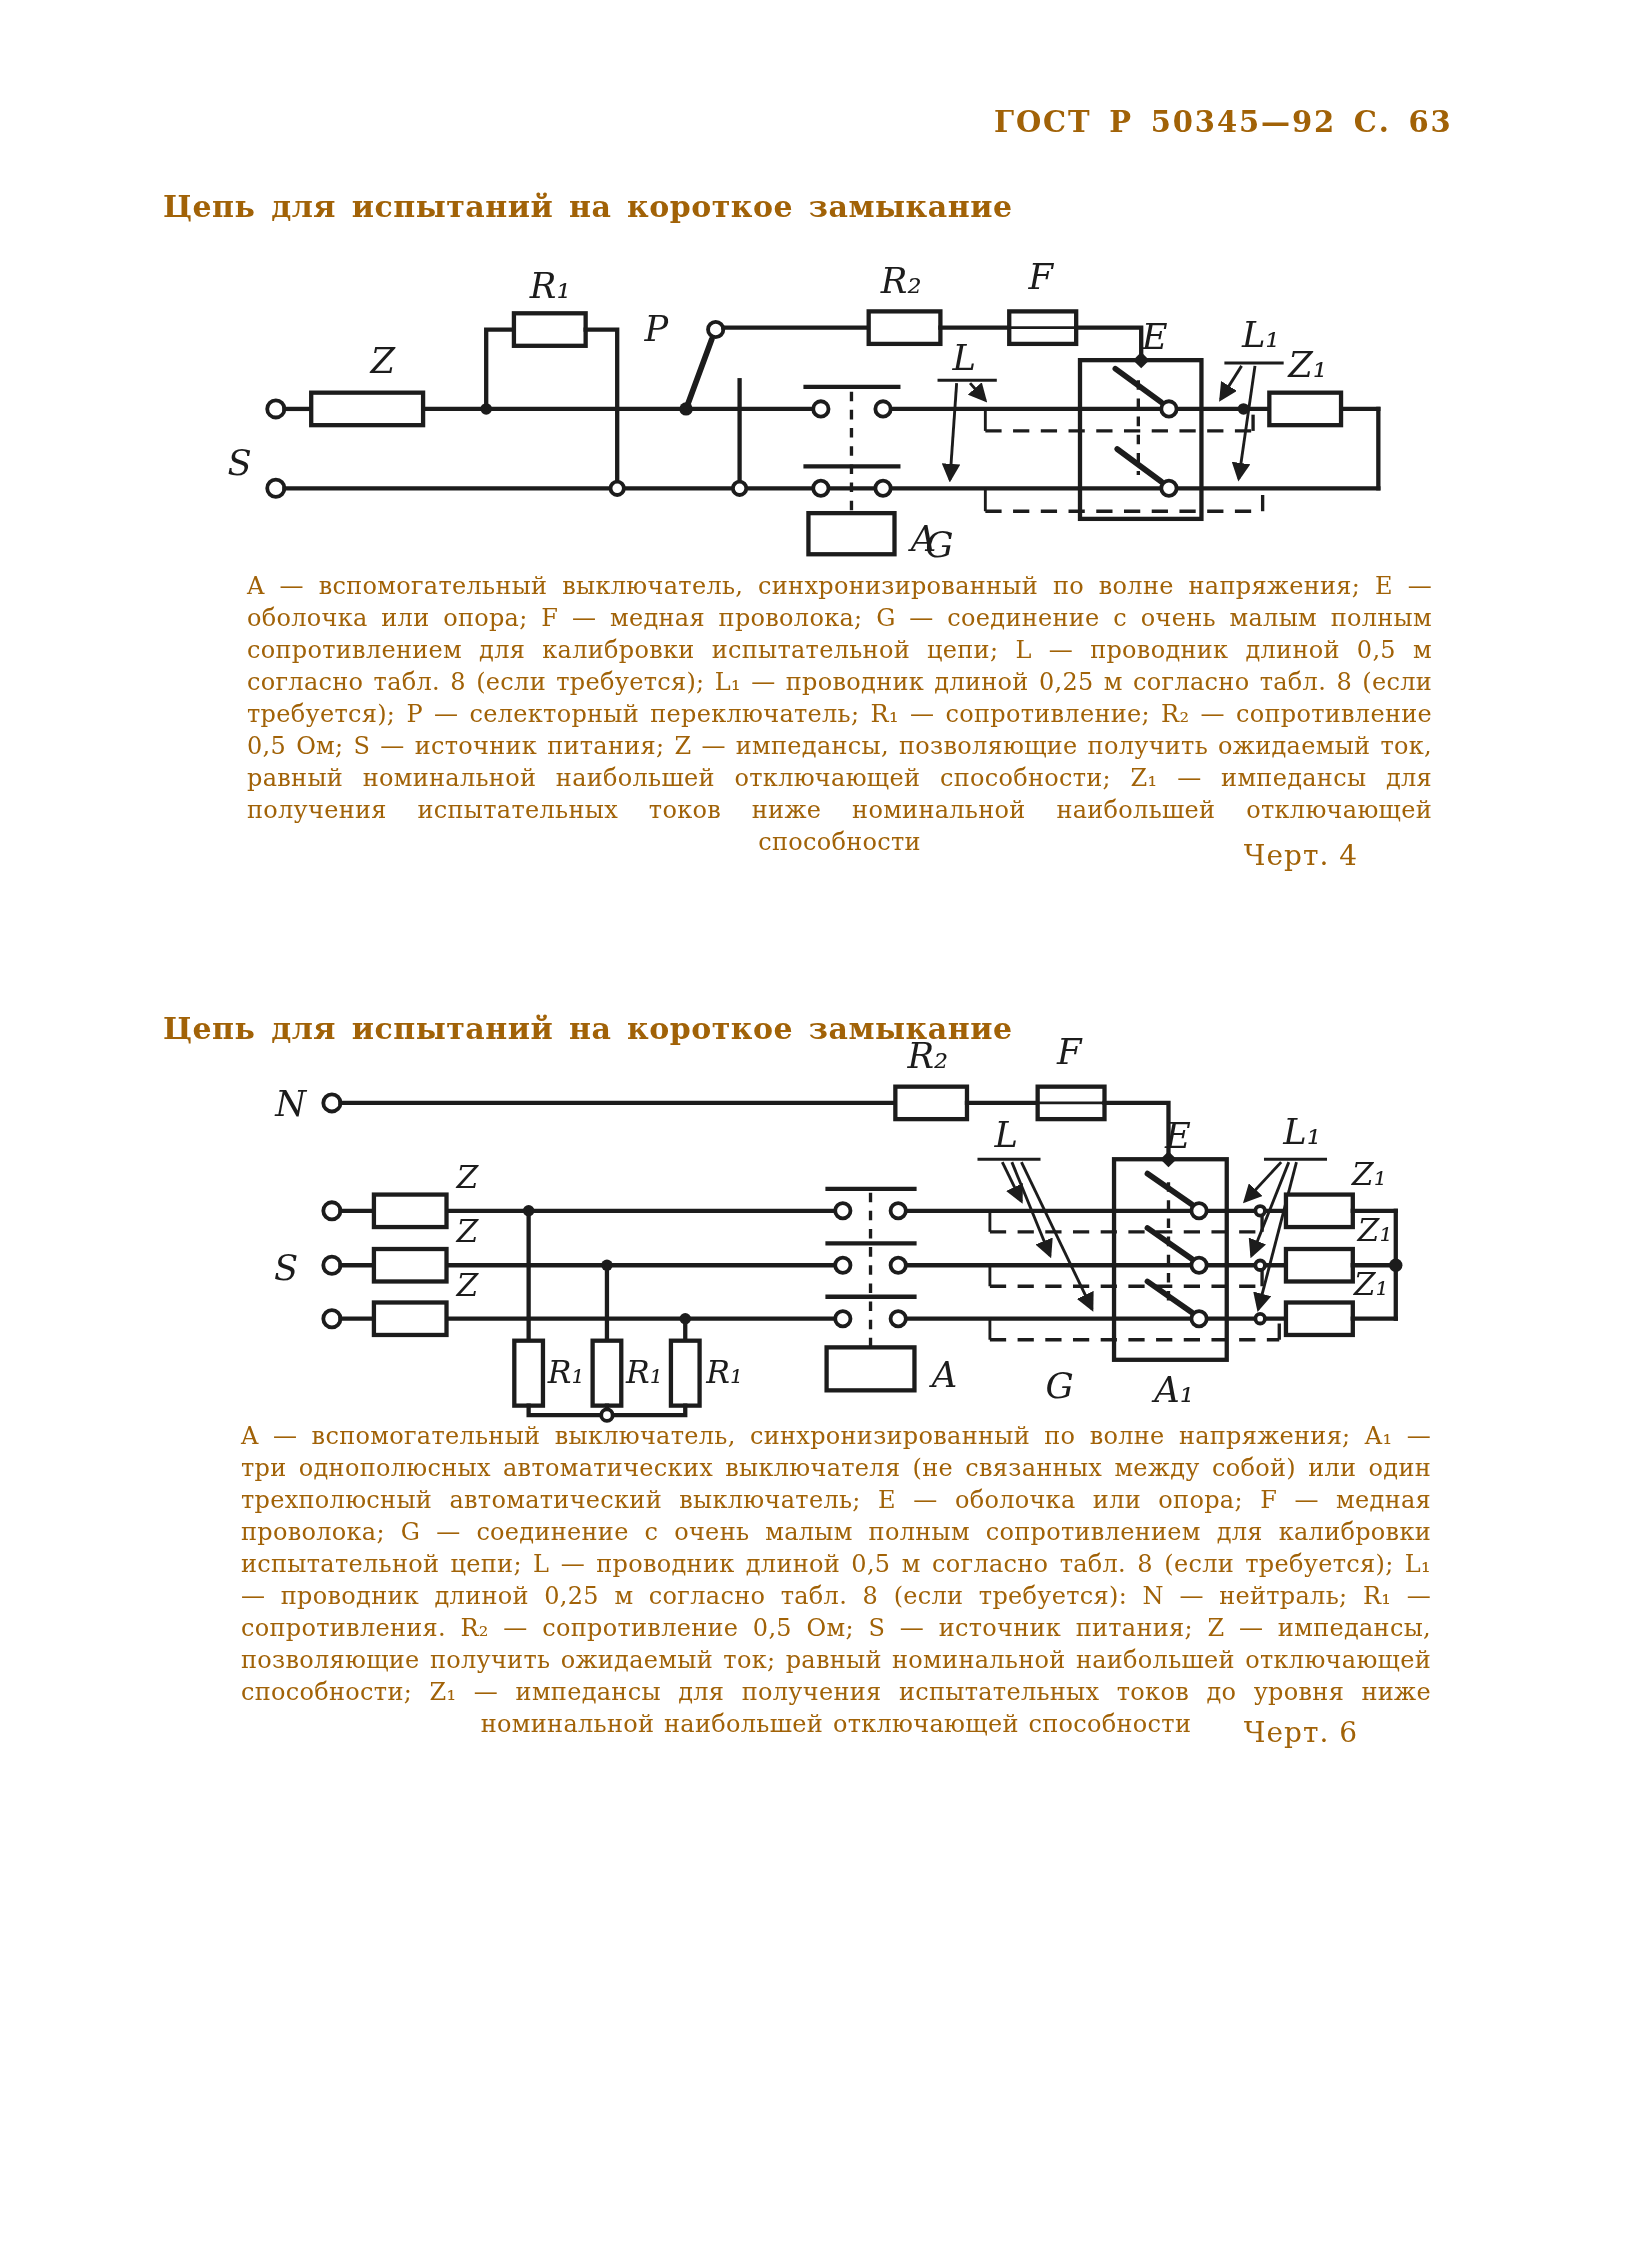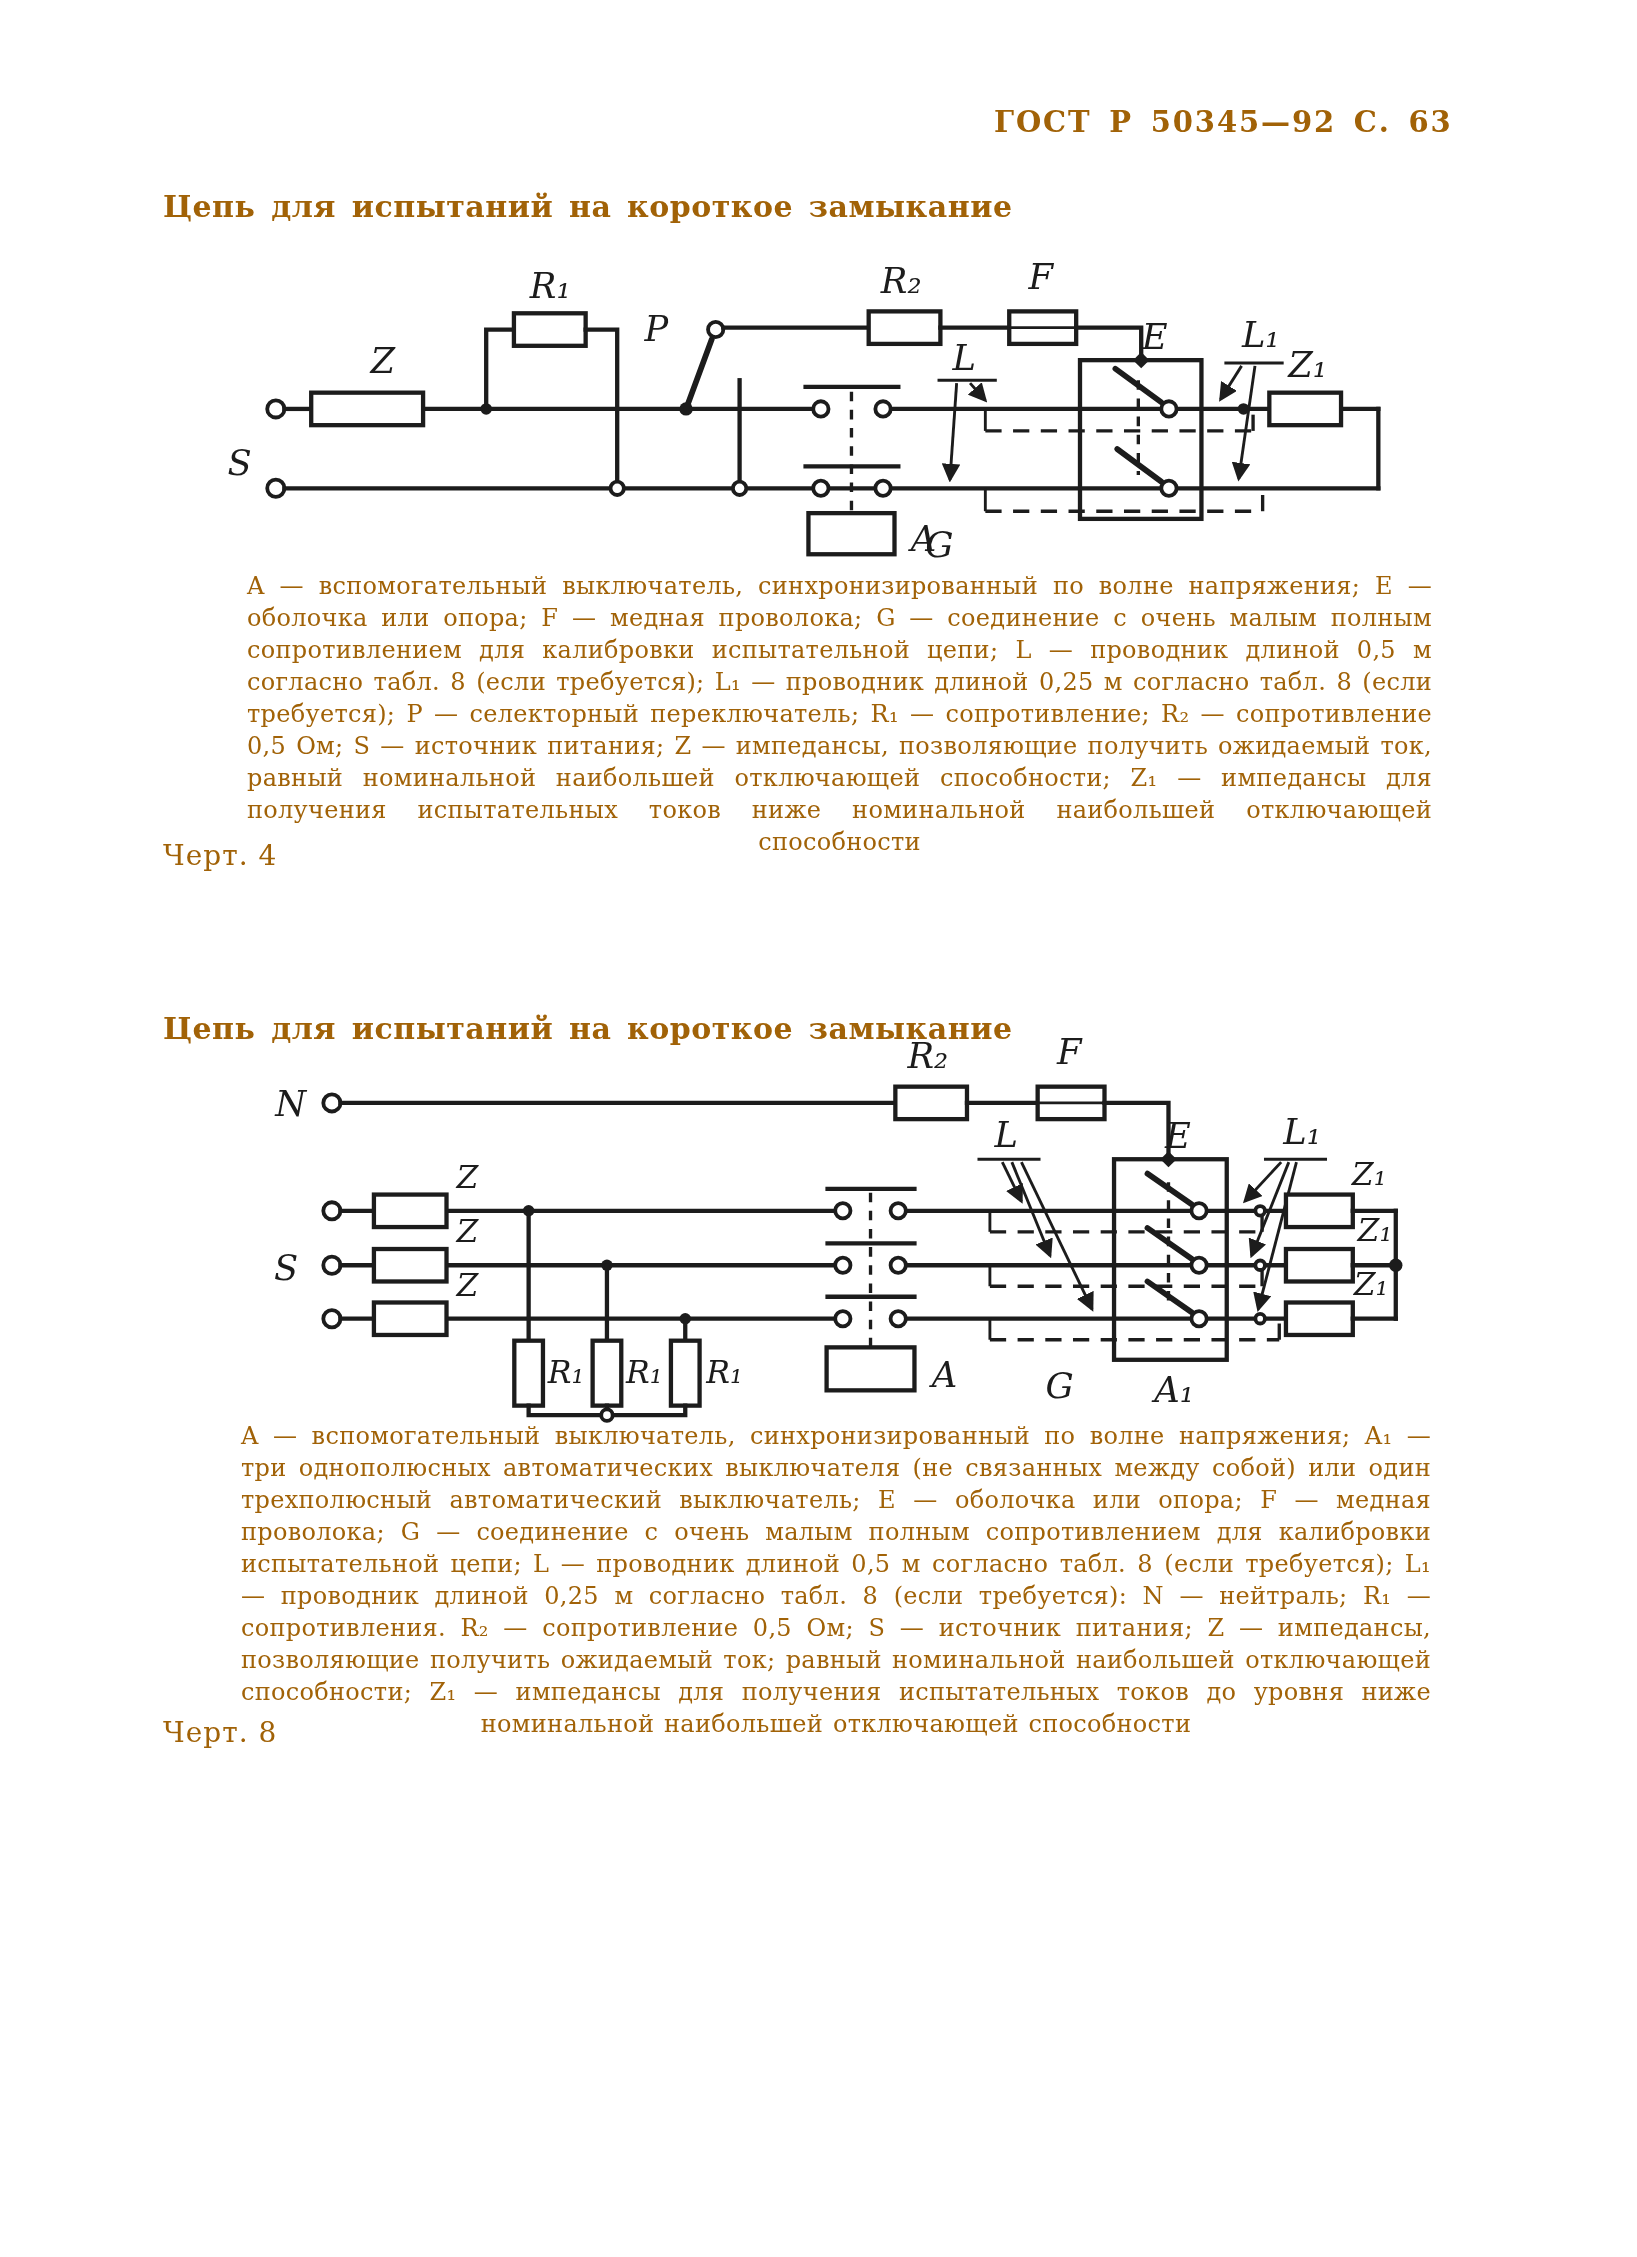--- a/index.html
+++ b/index.html
@@ -25,21 +25,21 @@
   .fig-title.t5{top:1011px;}
   .caption{
     position:absolute;
     font-size:24px;line-height:32px;
     text-align:justify;text-align-last:center;
     letter-spacing:0.3px;word-spacing:1.9px;
   }
   .caption.c4{left:247px;top:570px;width:1185px;}
   .caption.c5{left:241px;top:1420px;width:1190px;}
   .fig-num{
-    position:absolute;left:163px;width:1195px;text-align:left;
+    position:absolute;left:163px;width:1195px;text-align:right;
     font-size:28px;letter-spacing:1px;
   }
   .fig-num.n4{top:839px;}
   .fig-num.n5{top:1716px;}
   svg{position:absolute;overflow:visible;}
   svg .w{stroke:#1c1c1c;stroke-width:4.5;fill:none;stroke-linecap:square;}
   svg .thin{stroke:#1c1c1c;stroke-width:3;fill:none;}
   svg .dash{stroke:#1c1c1c;stroke-width:3.5;fill:none;stroke-dasharray:17 12;}
   svg .dash2{stroke:#1c1c1c;stroke-width:3.5;fill:none;stroke-dasharray:10 9;}
   svg .box{stroke:#1c1c1c;stroke-width:4.5;fill:#ffffff;}
@@ -335,16 +335,16 @@
       <line class="w" x1="1245" y1="295" x2="1290" y2="295"></line>
       <line class="w" x1="1290" y1="182" x2="1290" y2="295"></line>
       <circle class="dot" cx="1290" cy="239" r="7"></circle>
       <text class="lbl-s" x="1262" y="155" text-anchor="middle">Z₁</text>
       <text class="lbl-s" x="1268" y="214" text-anchor="middle">Z₁</text>
       <text class="lbl-s" x="1264" y="270" text-anchor="middle">Z₁</text>
     </g>
   </svg>
 
   <div class="caption c5">A — вспомогательный выключатель, синхронизированный по волне напряжения; A₁ — три однополюсных автоматических выключателя (не связанных между собой) или один трехполюсный автоматический выключатель; E — оболочка или опора; F — медная проволока; G — соединение с очень малым полным сопротивлением для калибровки испытательной цепи; L — проводник длиной 0,5 м согласно табл. 8 (если требуется); L₁ — проводник длиной 0,25 м согласно табл. 8 (если требуется): N — нейтраль; R₁ — сопротивления. R₂ — сопротивление 0,5 Ом; S — источник питания; Z — импедансы, позволяющие получить ожидаемый ток; равный номинальной наибольшей отключающей способности; Z₁ — импедансы для получения испытательных токов до уровня ниже номинальной наибольшей отключающей способности</div>
-  <div class="fig-num n5">Черт. 8</div>
+  <div class="fig-num n5">Черт. 6</div>
 
 </div>
 
 
 </body></html>

